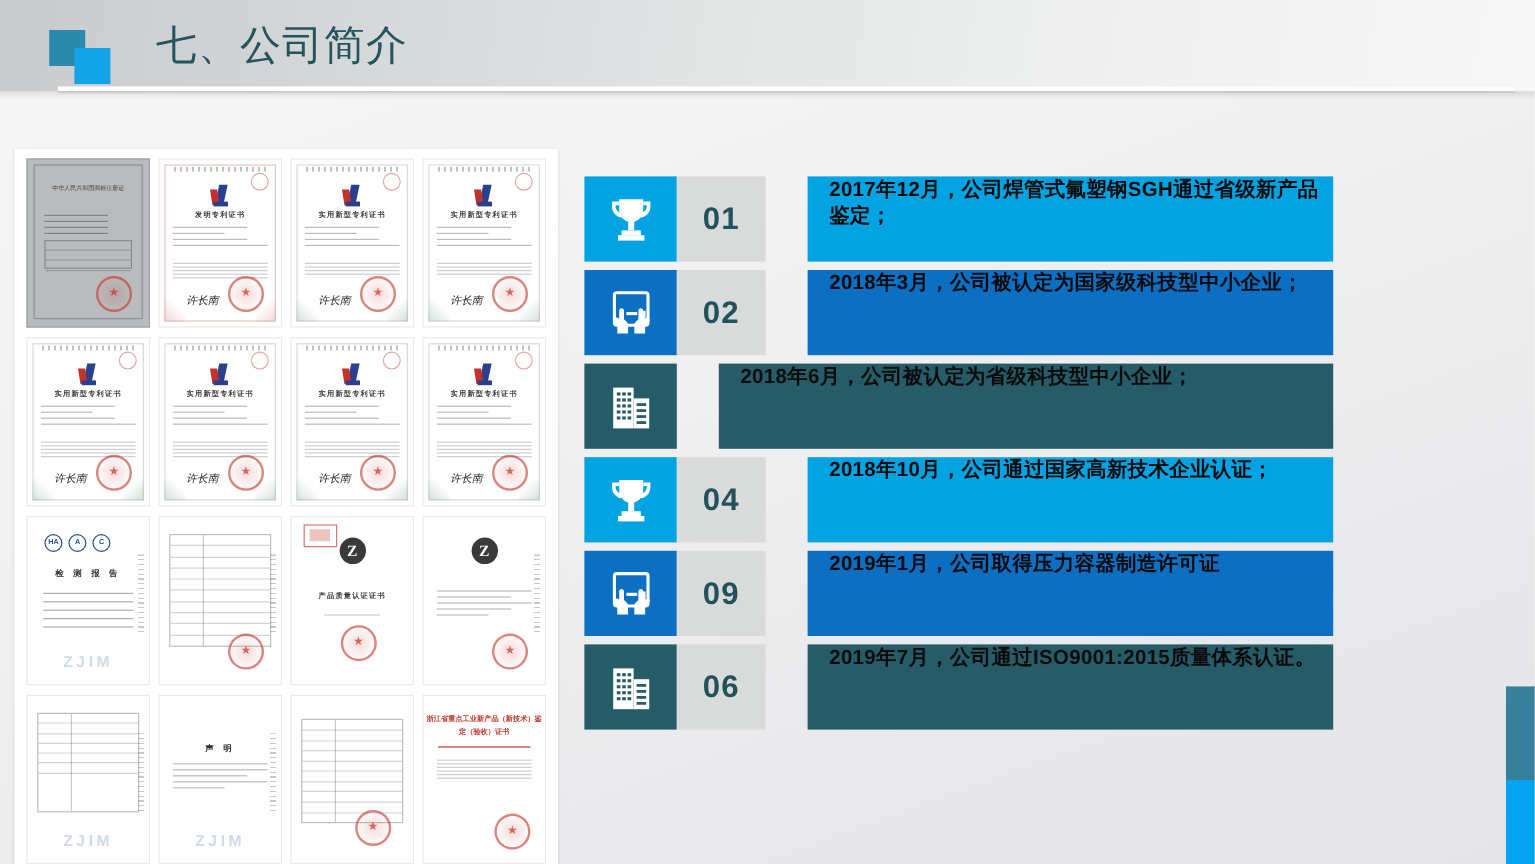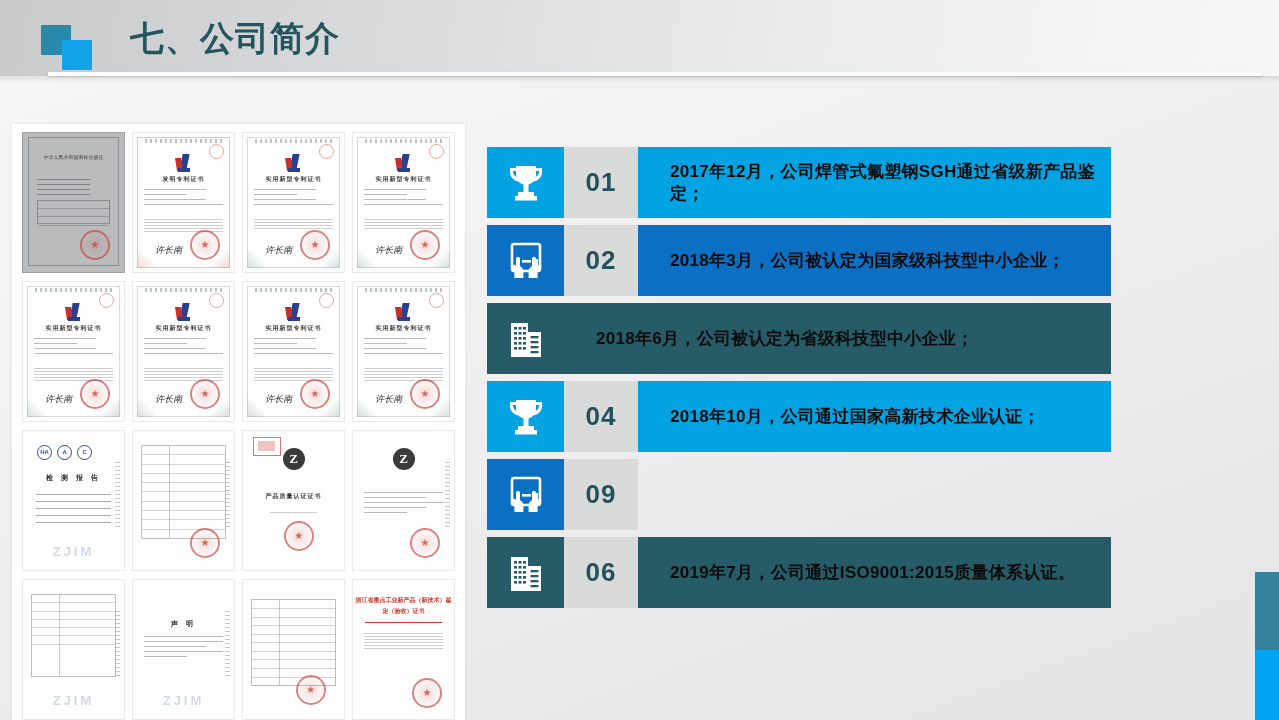--- a/index.html
+++ b/index.html
@@ -15,21 +15,21 @@
 
   
   .header{
     position:absolute;left:0;top:0;width:1279px;height:76px;
     background:linear-gradient(100deg,#c9cacb 0%,#d3d4d5 18%,#e0e1e2 42%,#eceded 66%,#f4f4f5 88%,#f7f7f8 100%);
   }
   .hdr-sq-a{position:absolute;left:41px;top:25px;width:30px;height:30px;background:#2a8aab;}
   .hdr-sq-b{position:absolute;left:62px;top:40px;width:30px;height:30px;background:#12a3e8;}
   .hdr-title{
     position:absolute;left:130px;top:14px;
-    font-size:34px;font-weight:bold;color:#23555f;letter-spacing:1px;
+    font-size:34px;font-weight:normal;color:#23555f;letter-spacing:1px;
     white-space:nowrap;line-height:48px;
   }
   .hdr-rule{
     position:absolute;left:48px;top:72px;width:1215px;height:4px;
     background:linear-gradient(90deg,#ffffff 0%,#ffffff 72%,#fbfbfb 100%);
     box-shadow:0 1px 2px rgba(0,0,0,.17);
   }
   .hdr-shadow{
     position:absolute;left:0;top:76px;width:1279px;height:7px;
     background:linear-gradient(180deg,rgba(0,0,0,.09),rgba(0,0,0,0));
@@ -118,21 +118,21 @@
   .cert .redttl{position:absolute;left:0;right:0;top:11%;text-align:center;
     font-size:6px;color:#c0392b;font-weight:bold;line-height:11px;}
   .cert .redrule{position:absolute;left:12%;right:12%;top:30%;height:1px;background:#c0392b;}
 
   
   .list{position:absolute;left:487px;top:147px;width:624px;}
   .row{position:relative;height:71px;margin-bottom:7px;display:flex;align-items:stretch;}
   .row .icon-box{width:77px;flex:0 0 77px;display:flex;align-items:center;justify-content:center;}
   .row .num-box{width:74px;flex:0 0 74px;background:#d9dada;display:flex;align-items:center;justify-content:center;}
   .row .num-box .num{font-size:26px;font-weight:bold;color:#23525c;letter-spacing:1px;}
-  .row .text-box{flex:1 1 auto;display:flex;align-items:center;padding-left:32px;}
+  .row .text-box{flex:1 1 auto;display:flex;align-items:flex-start;padding-left:18px;margin-left:35px;}
   .row .text{font-size:17px;font-weight:bold;color:#0b0b0b;line-height:22px;letter-spacing:.3px;}
   .row .icon-box svg{display:block;}
 
   
   .edge-teal{position:absolute;left:1255px;top:572px;width:24px;height:78px;background:#35809a;}
   .edge-cyan{position:absolute;left:1255px;top:650px;width:24px;height:70px;background:#02a3f0;}
 </style>
 </head>
 <body>
 
@@ -580,20 +580,23 @@
         <svg width="42" height="42" viewBox="0 0 42 42" aria-hidden="true">
           <rect x="7" y="4" width="28" height="27" rx="2" fill="none" stroke="#ffffff" stroke-width="2.6"></rect>
           <rect x="17" y="20" width="9" height="2.6" fill="#ffffff"></rect>
           <path d="M11 19c0-1.2.9-2.2 2-2.2s2 1 2 2.2v7l2.4 2.3c.7.7 1 1.5 1 2.4V38h-9v-5.4c0-1-.3-1.7-.9-2.4L8 27.4c-.7-.9-.5-2 .4-2.5.8-.5 1.7-.2 2.2.5l.4.6V19z" fill="#ffffff"></path>
           <path d="M31 19c0-1.2-.9-2.2-2-2.2s-2 1-2 2.2v7l-2.4 2.3c-.7.7-1 1.5-1 2.4V38h9v-5.4c0-1 .3-1.7.9-2.4l2.5-2.8c.7-.9.5-2-.4-2.5-.8-.5-1.7-.2-2.2.5l-.4.6V19z" fill="#ffffff"></path>
         </svg>
       </div>
       <div class="num-box">
         <span class="num">09</span>
       </div>
+      <div class="text-box" style="background:#0b6fc4">
+        <span class="text">2019年1月，公司取得压力容器制造许可证</span>
+      </div>
     </div>
 
     <div class="row">
       <div class="icon-box" style="background:#265c68">
         <svg width="38" height="42" viewBox="0 0 38 42" aria-hidden="true">
           <rect x="4" y="5" width="17" height="34" fill="#ffffff"></rect>
           <rect x="21" y="14" width="13" height="25" fill="#ffffff"></rect>
           <g fill="#265c68">
             <rect x="7" y="9" width="3" height="2.6"></rect>
               <rect x="11.5" y="9" width="3" height="2.6"></rect>

